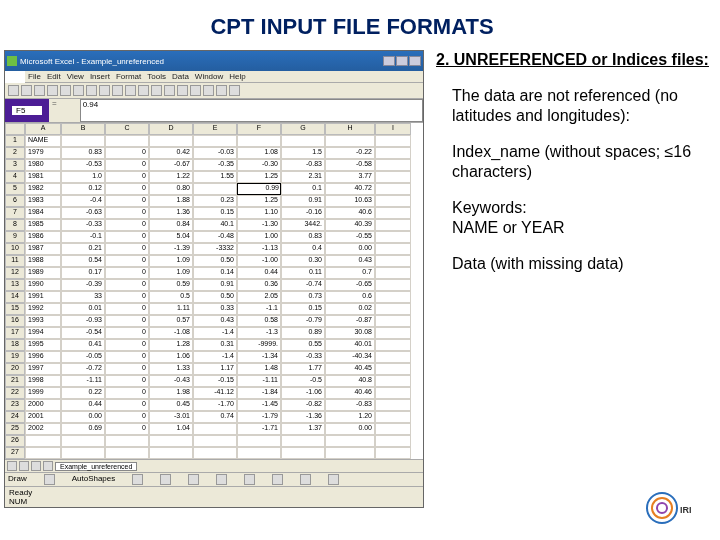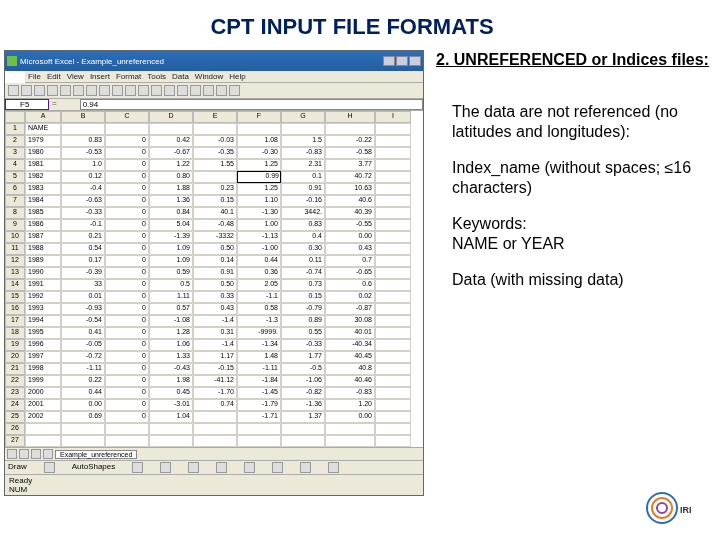--- a/index.html
+++ b/index.html
@@ -47,21 +47,21 @@
   .excel .menubar {
     background: #ece9d8; padding: 1px 3px; color: #222; border-bottom: 1px solid #aaa; margin-left: 20px;
   }
   .excel .menubar span { margin-right: 6px; }
   .excel .toolbar {
     background: #ece9d8; padding: 2px 3px; border-bottom: 1px solid #aaa;
     display: flex; gap: 2px;
   }
   .excel .toolbar .tb { width: 11px; height: 11px; background: #ddd; border: 1px solid #999; }
   .excel .fbar { display: flex; background: #ece9d8; border-bottom: 1px solid #aaa; }
-  .excel .fbar .name { width: 44px; background: #fff; border: 1px solid #4c1d95; padding: 0 14px; }
+  .excel .fbar .name { width: 44px; background: #fff; border: 7px solid #4c1d95; padding: 0 4px; }
   .excel .fbar .fx { padding: 0 3px; color: #555; }
   .excel .fbar .val { flex: 1; background: #fff; border: 1px solid #888; padding: 0 2px; margin-left: 20px; }
   .gridwrap { display: flex; }
   .rowh { display: flex; flex-direction: column; }
   .rowh .rh, .cornercell { width: 20px; height: 12px; background: #ece9d8; border: 1px solid #bbb; font-size: 7px; text-align: center; }
   .cornercell { background: #ece9d8; }
   .colheads { display: flex; }
   .colheads .ch { height: 12px; background: #ece9d8; border: 1px solid #bbb; font-size: 7px; text-align: center; }
   .gridbody { overflow: hidden; }
   .gridbody .row { display: flex; }
@@ -75,21 +75,21 @@
   .excel .drawbar { background: #ece9d8; padding: 1px 3px; display:flex; gap:17px; border-top:1px solid #aaa;}
   .excel .drawbar .tb { width: 11px; height: 11px; background: #ddd; border: 1px solid #999; }
   .excel .statusbar { background: #ece9d8; display: flex; padding: 1px 4px; border-top: 1px solid #aaa; flex-direction: column; }
   .excel .statusbar .sr { flex:1; }
   .rightcol {
     flex: 1;
     font-size: 16px;
     color: #000;
     line-height: 1.25;
   }
-  .rightcol .section-head { font-weight: bold; text-decoration: underline; margin-bottom: 32px; }
+  .rightcol .section-head { font-weight: bold; text-decoration: underline; margin-bottom: 16px; }
   .rightcol p { margin: 0 0 16px 16px; }
   .rightcol .kw { font-weight: normal; }
   .logo {
     position: absolute;
     right: 22px;
     bottom: 14px;
     width: 54px; height: 36px;
   }
 </style>
 </head>

